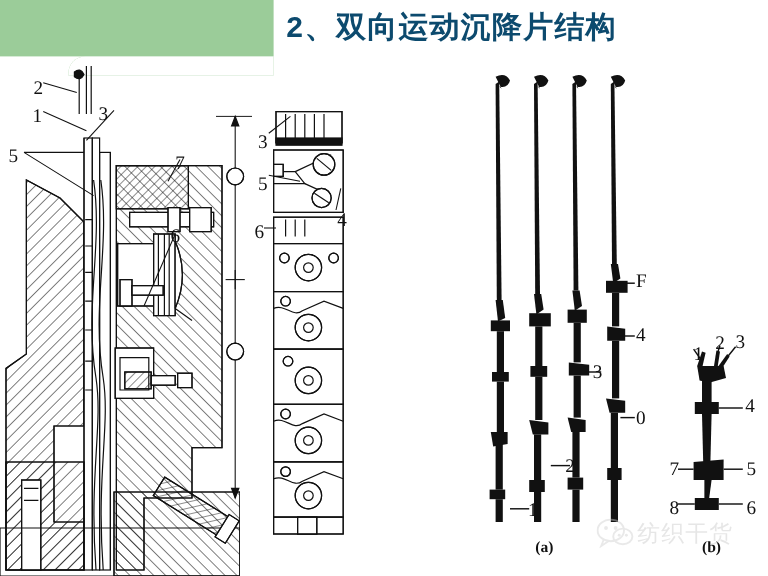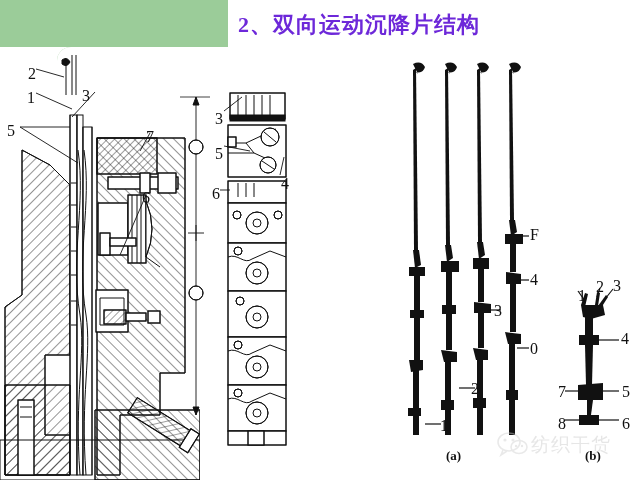--- a/index.html
+++ b/index.html
@@ -23,22 +23,22 @@
     position:absolute;left:57px;top:47px;width:171px;height:16px;
     background:#9bcc99;
     border-top-left-radius:14px;
   }
   .banner-notch:after{
     content:"";position:absolute;left:0;top:0;width:171px;height:16px;
     background:#ffffff;border-top-left-radius:14px;
   }
   .slide-title{
     position:absolute;left:238px;top:4px;width:380px;height:42px;
-    font-family:Liberation Serif, serif;
-    font-weight:bold;font-size:22px;color:#6d28d9;
+    font-family:Liberation Mono, monospace;
+    font-weight:bold;font-size:25px;color:#0c4a6e;
     letter-spacing:1px;line-height:42px;white-space:nowrap;
   }
   
   .fig{position:absolute;}
   .fig svg{display:block;}
   .caption{
     position:absolute;font-family:"Liberation Serif", serif;
     font-size:13px;color:#111;font-weight:bold;
   }
   

